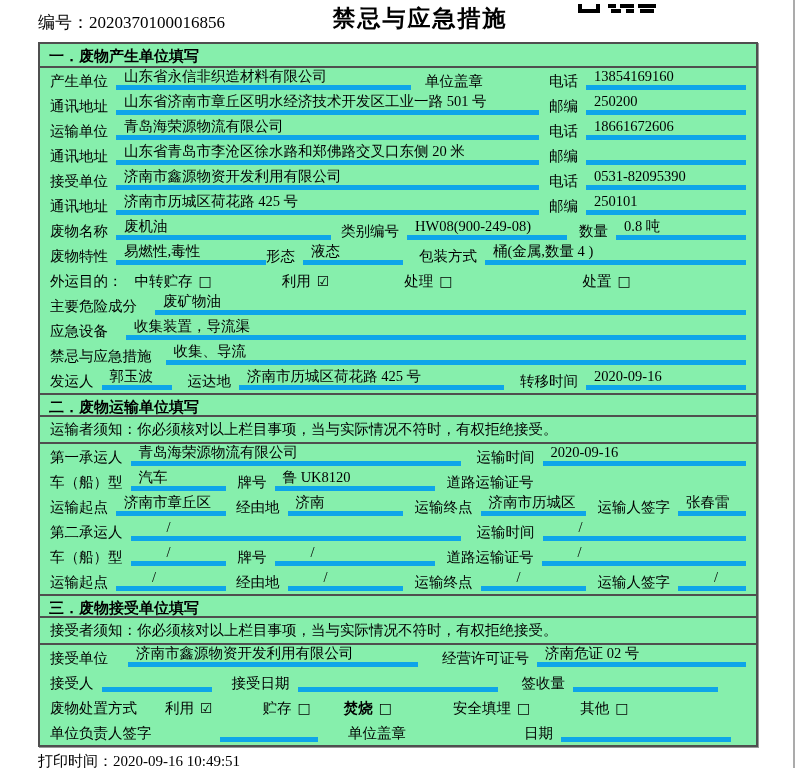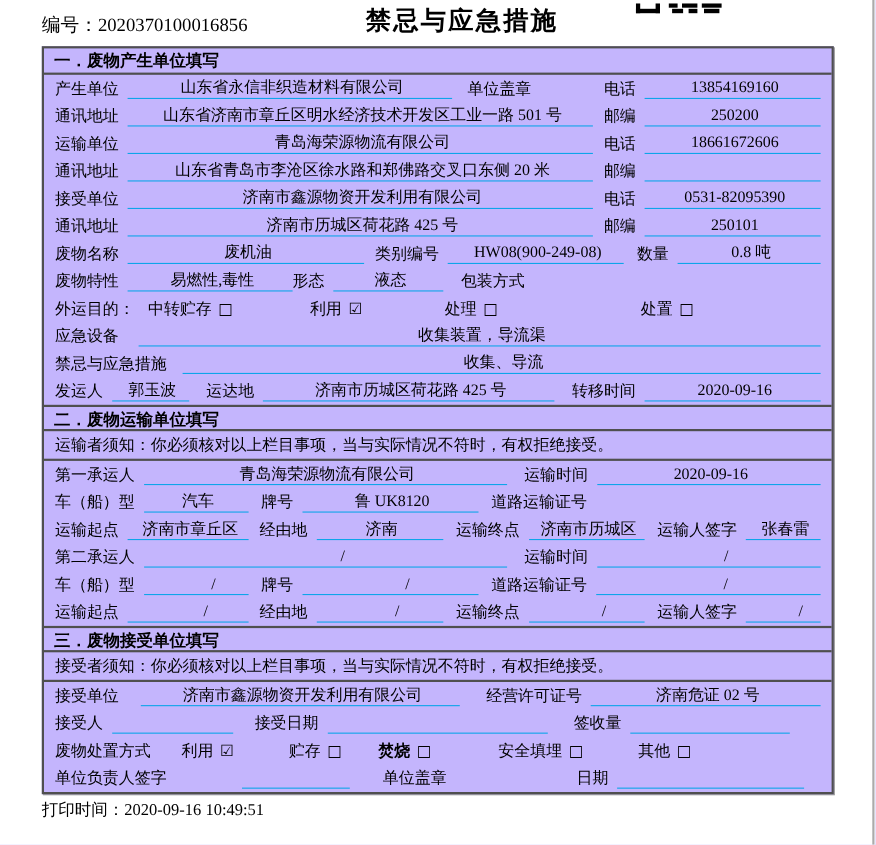--- a/index.html
+++ b/index.html
@@ -9,31 +9,31 @@
     position:relative;overflow:hidden;
   }
   .hdr{position:relative;height:42px;}
   .serial{position:absolute;left:38px;top:11px;font-size:17px;white-space:nowrap;}
   .title{position:absolute;left:44px;right:0;top:3px;text-align:center;
          font-size:23px;font-weight:bold;letter-spacing:2px;}
   .qr{position:absolute;left:578px;top:0;}
   .edge-line{position:absolute;top:0;right:1px;width:2px;height:768px;background:#ababab;}
 
   .form{margin-left:38px;width:720px;border:2px solid #4f4f4f;box-sizing:border-box;
-        box-shadow:1px 1px 0 #9a9a9a;background:#c4b5fd;}
+        box-shadow:1px 1px 0 #9a9a9a;background:#86efac;}
   .sec-h{height:24px;line-height:23px;font-weight:bold;font-size:15px;
          padding:0 9px;border-bottom:2px solid #4f4f4f;box-sizing:border-box;
          font-family:"Liberation Sans","DejaVu Sans",sans-serif;}
   .sec-h.mid{border-top:2px solid #4f4f4f;}
   .r{display:flex;align-items:flex-end;height:25px;padding:0 10px 3px 10px;
      box-sizing:border-box;font-size:14.5px;}
   .r.notice{height:27px;border-bottom:2px solid #4f4f4f;align-items:center;padding-bottom:0;}
   .l{white-space:nowrap;margin-right:8px;line-height:18px;}
-  .u{border-bottom:1px solid #0ea5e9;padding:0 4px 0 8px;white-space:nowrap;
-     overflow:hidden;line-height:17px;min-height:17px;box-sizing:border-box;text-align:center;}
+  .u{border-bottom:5px solid #0ea5e9;padding:0 4px 0 8px;white-space:nowrap;
+     overflow:hidden;line-height:17px;min-height:17px;box-sizing:border-box;}
   .u.c{padding-left:36px;}
   .grow{flex:1;}
   .ck{font-family:"DejaVu Sans","Liberation Sans",sans-serif;font-size:14px;margin-left:6px;}
   .opt{white-space:nowrap;line-height:18px;}
   .ftr{margin:5px 0 0 38px;font-size:15px;}
 </style>
 </head>
 <body>
 
 <div class="hdr">
@@ -109,30 +109,35 @@
     <span class="l" style="margin-left:12px;">数量</span>
     <span class="u grow">0.8 吨</span>
   </div>
 
   <div class="r">
     <span class="l">废物特性</span>
     <span class="u" style="width:150px;">易燃性,毒性</span>
     <span class="l" style="">形态</span>
     <span class="u" style="width:100px;">液态</span>
     <span class="l" style="margin-left:16px;">包装方式</span>
+    <span class="u grow">桶(金属,数量 4 )</span>
   </div>
 
   <div class="r">
     <span class="l">外运目的：</span>
     <span class="opt" style="margin-left:4px;"><span>中转贮存</span><span class="ck">□</span></span>
     <span class="opt" style="margin-left:70px;"><span>利用</span><span class="ck">☑</span></span>
     <span class="opt" style="margin-left:75px;"><span>处理</span><span class="ck">□</span></span>
     <span class="opt" style="margin-left:130px;"><span>处置</span><span class="ck">□</span></span>
   </div>
 
+  <div class="r">
+    <span class="l">主要危险成分</span>
+    <span class="u grow" style="margin-left:10px;">废矿物油</span>
+  </div>
 
   <div class="r">
     <span class="l">应急设备</span>
     <span class="u grow" style="margin-left:10px;">收集装置，导流渠</span>
   </div>
 
   <div class="r">
     <span class="l">禁忌与应急措施</span>
     <span class="u grow" style="margin-left:6px;">收集、导流</span>
   </div>

